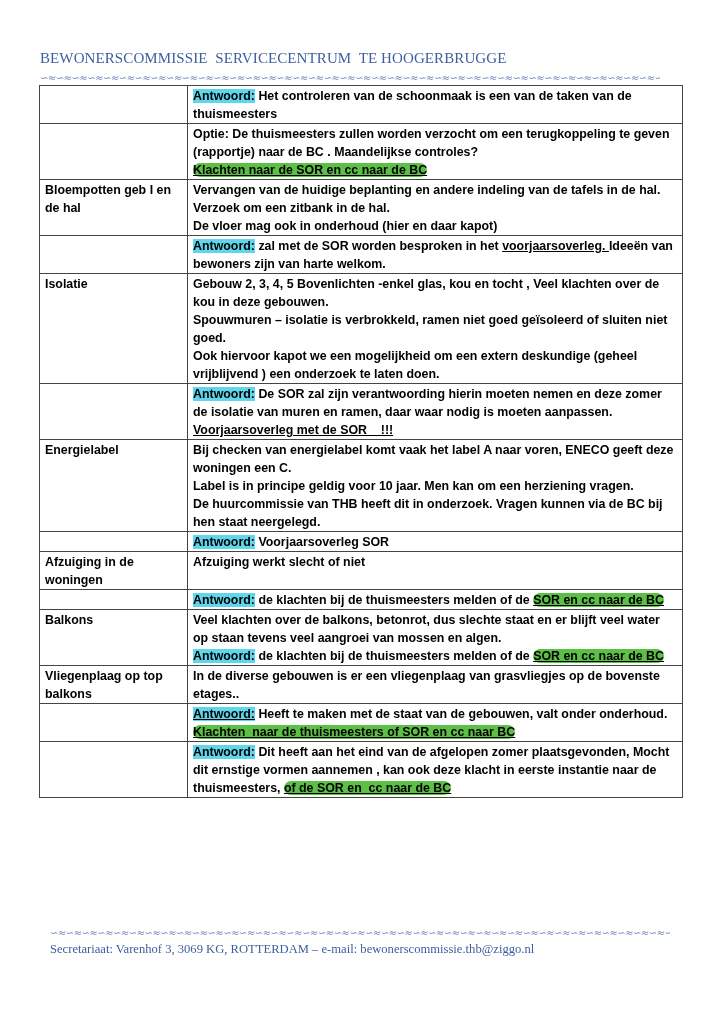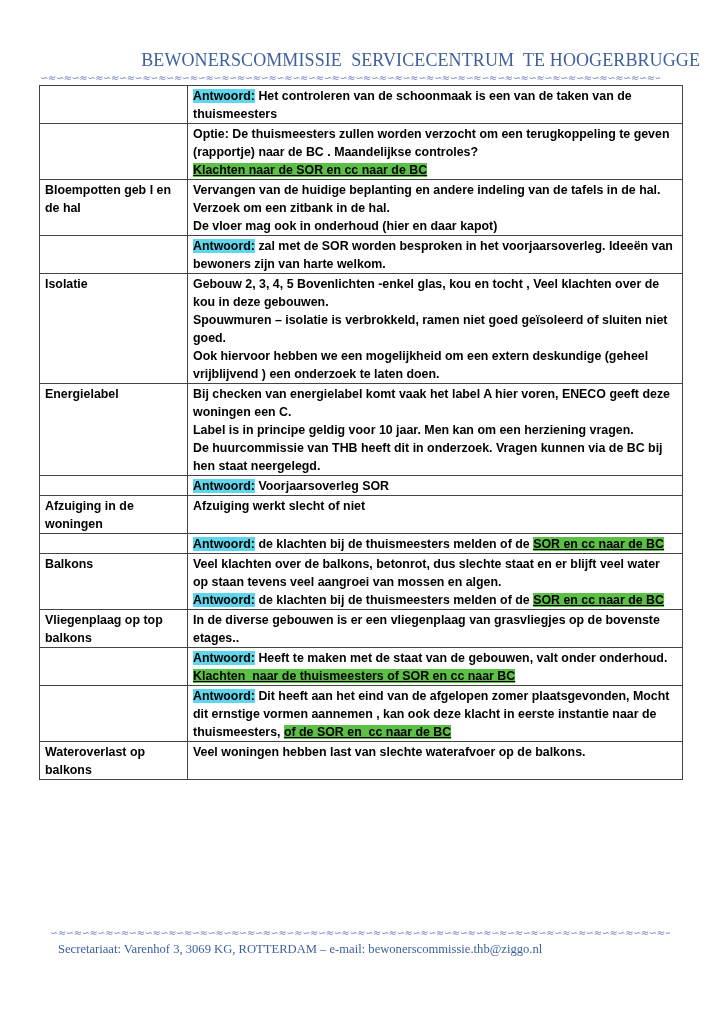--- a/index.html
+++ b/index.html
@@ -14,25 +14,24 @@
       overflow: hidden;
       font-family: "Liberation Sans", sans-serif;
       color: #1a1a1a;
     }
     .page-title {
       position: absolute;
       left: 40px;
       top: 50px;
       width: 660px;
       font-family: "Liberation Serif", serif;
-      font-size: 18px;
+      font-size: 15px;
       color: #3d5f9e;
       letter-spacing: 0.1px;
       white-space: pre;
-      text-align: right;
     }
     .ornament {
       position: absolute;
       left: 40px;
       width: 620px;
       height: 12px;
       overflow: hidden;
       white-space: nowrap;
       font-family: "DejaVu Sans", sans-serif;
       font-size: 10px;
@@ -62,32 +61,32 @@
     .doc-table td.label {
       width: 137px;
       margin-left: 43px;
     }
     .hl-cyan {
       background: #5fd6ec;
     }
     .hl-green {
       background: #5cc046;
       text-decoration: underline;
-    }
-    .ul { }
+      border-radius: 7px;
+    }
+    .ul { text-decoration: underline; }
     .line { display: block; }
     .footer-text {
       position: absolute;
       left: 50px;
       top: 942px;
       font-family: "Liberation Serif", serif;
       font-size: 12.6px;
       color: #3d5f9e;
       white-space: pre;
-      margin-left: 8px;
     }
   </style>
 </head>
 <body>
 
 <div class="page-title">BEWONERSCOMMISSIE  SERVICECENTRUM  TE HOOGERBRUGGE</div>
 <div class="ornament ornament-top">
   <span>∽≈∽≈∽≈∽≈∽≈∽≈∽≈∽≈∽≈∽≈∽≈∽≈∽≈∽≈∽≈∽≈∽≈∽≈∽≈∽≈∽≈∽≈∽≈∽≈∽≈∽≈∽≈∽≈∽≈∽≈∽≈∽≈∽≈∽≈∽≈∽≈∽≈∽≈∽≈∽≈∽≈∽≈∽≈∽≈∽≈∽≈∽≈∽≈∽≈∽≈∽≈∽≈∽≈∽≈∽≈∽≈∽≈∽≈∽≈∽≈</span>
 </div>
 
@@ -118,29 +117,36 @@
     <tr>
       <td class="label"></td>
       <td><span class="hl-cyan">Antwoord:</span> <span>zal met de SOR worden besproken in het </span><span class="ul">voorjaarsoverleg. </span><span>Ideeën van bewoners zijn van harte welkom.</span></td>
     </tr>
 
     <tr>
       <td class="label">Isolatie</td>
       <td>
         <span class="line">Gebouw 2, 3, 4, 5  Bovenlichten -enkel glas, kou en tocht , Veel klachten over de kou in deze gebouwen.</span>
         <span class="line">Spouwmuren – isolatie is verbrokkeld, ramen niet goed geïsoleerd of sluiten niet goed.</span>
-        <span class="line">Ook hiervoor hebben we een mogelijkheid om een extern deskundige (geheel vrijblijvend ) een onderzoek te laten doen.</span>
-      </td>
-    </tr>
-
+        <span class="line">Ook hiervoor kapot we een mogelijkheid om een extern deskundige (geheel vrijblijvend ) een onderzoek te laten doen.</span>
+      </td>
+    </tr>
+
+    <tr>
+      <td class="label"></td>
+      <td>
+        <span class="line"><span class="hl-cyan">Antwoord:</span> <span>De SOR zal zijn verantwoording hierin moeten nemen en deze zomer de isolatie van muren en ramen, daar waar nodig is moeten aanpassen.</span></span>
+        <span class="ul" style="white-space:pre">Voorjaarsoverleg met de SOR    !!!</span>
+      </td>
+    </tr>
 
     <tr>
       <td class="label">Energielabel</td>
       <td>
-        <span class="line">Bij checken van energielabel komt vaak het label A hier voren, ENECO geeft deze woningen een C.</span>
+        <span class="line">Bij checken van energielabel komt vaak het label A naar voren, ENECO geeft deze woningen een C.</span>
         <span class="line">Label is in principe geldig  voor 10 jaar. Men kan om een herziening vragen.</span>
         <span class="line">De huurcommissie van THB heeft dit in onderzoek. Vragen kunnen via de BC bij hen staat neergelegd.</span>
       </td>
     </tr>
 
     <tr>
       <td class="label"></td>
       <td><span class="hl-cyan">Antwoord:</span> <span>Voorjaarsoverleg SOR</span></td>
     </tr>
 
@@ -178,26 +184,20 @@
         <span class="line"><span class="hl-cyan ul">Antwoord:</span> <span>Heeft te maken met de staat van de gebouwen, valt onder onderhoud.</span></span>
         <span class="hl-green" style="white-space:pre">Klachten  naar de thuismeesters of SOR en cc naar BC</span>
       </td>
     </tr>
 
     <tr>
       <td class="label"></td>
       <td><span class="hl-cyan">Antwoord:</span> <span>Dit heeft aan het eind van de afgelopen zomer plaatsgevonden, Mocht dit ernstige vormen aannemen , kan ook deze klacht in eerste instantie naar de thuismeesters, </span><span class="hl-green" style="white-space:pre">of de SOR en  cc naar de BC</span></td>
     </tr>
 
-    <tr>
-      <td class="label">Wateroverlast op balkons</td>
-      <td>
-        <span class="line">Veel woningen hebben last van slechte waterafvoer op de balkons.</span>
-      </td>
-    </tr>
 
   </tbody>
 </table>
 
 <div class="ornament ornament-bottom">
   <span>∽≈∽≈∽≈∽≈∽≈∽≈∽≈∽≈∽≈∽≈∽≈∽≈∽≈∽≈∽≈∽≈∽≈∽≈∽≈∽≈∽≈∽≈∽≈∽≈∽≈∽≈∽≈∽≈∽≈∽≈∽≈∽≈∽≈∽≈∽≈∽≈∽≈∽≈∽≈∽≈∽≈∽≈∽≈∽≈∽≈∽≈∽≈∽≈∽≈∽≈∽≈∽≈∽≈∽≈∽≈∽≈∽≈∽≈∽≈∽≈</span>
 </div>
 <div class="footer-text">Secretariaat: Varenhof 3, 3069 KG, ROTTERDAM – e-mail: bewonerscommissie.thb@ziggo.nl</div>
 
 </body></html>

